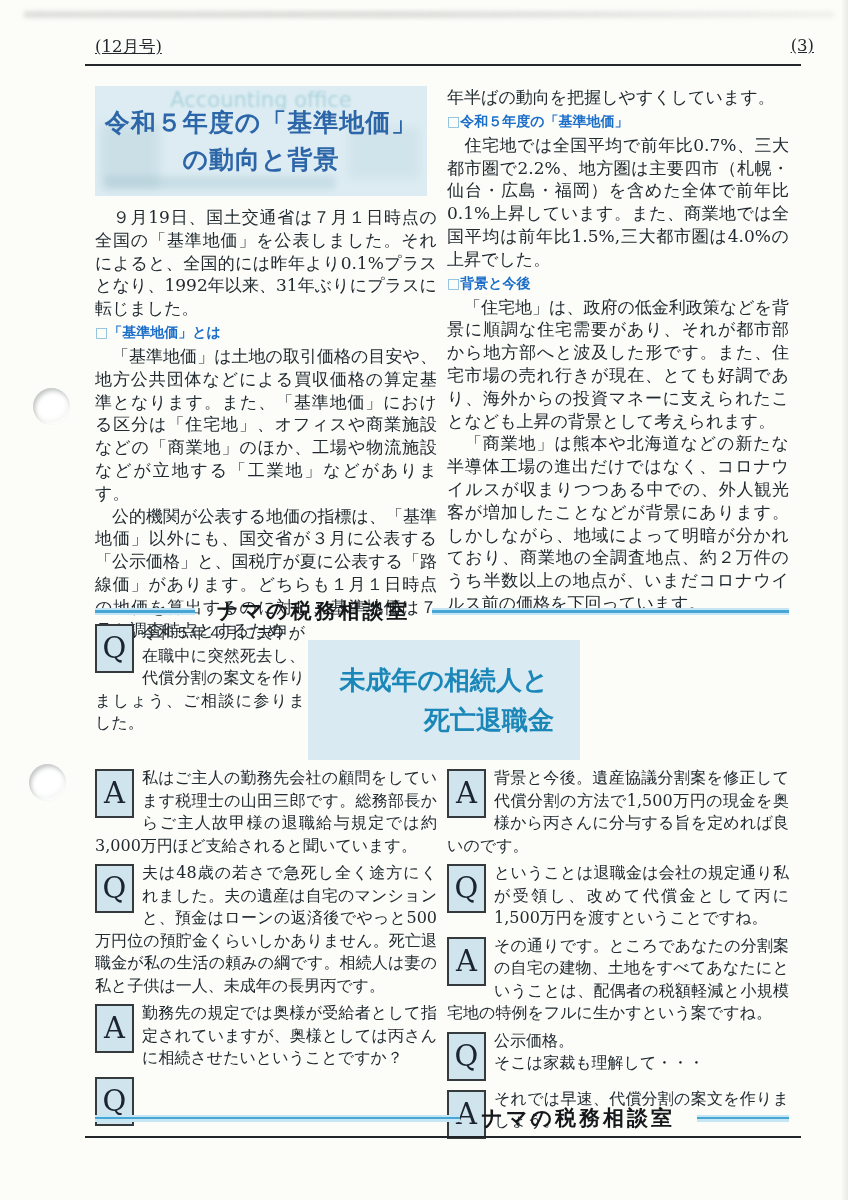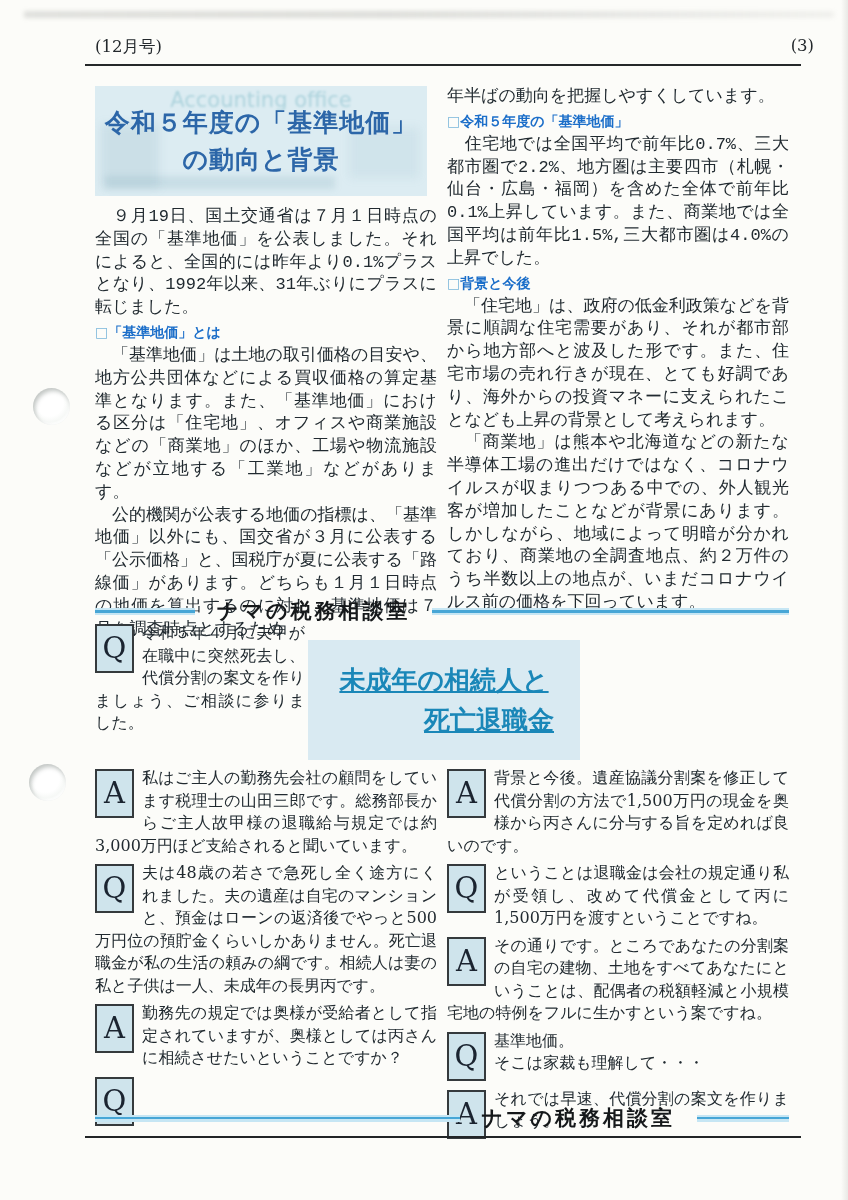--- a/index.html
+++ b/index.html
@@ -11,28 +11,28 @@
   }
   
   .scan-top { position:absolute; top:11px; left:24px; right:14px; height:7px;
     background:linear-gradient(to right, rgba(150,152,148,.28), rgba(160,162,158,.34) 45%, rgba(160,162,158,.12));
     filter:blur(2px); }
   .scan-right { position:absolute; top:0; right:0; width:7px; height:100%;
     background:linear-gradient(to left, rgba(130,132,128,.16), rgba(130,132,128,0)); }
 
   
   .header { position:absolute; top:36px; left:95px; right:34px;
-    display:flex; justify-content:space-between; font-size:16.5px; color:#23282c; }
+    display:flex; justify-content:space-between; font-size:16.5px; color:#23282c;text-decoration:underline; }
   .header-rule { position:absolute; top:64px; left:85px; width:716px;
     border-top:2.6px solid #25282a; }
 
   
   .cols { position:absolute; top:86px; left:95px; width:694px; display:flex; gap:10px; }
   .col { width:342px; font-size:17px; line-height:22.8px; text-align:justify; }
-  .para { margin:0;font-family:Liberation Mono, monospace; }
+  .para { margin:0; }
   .bhead { font-family:"DejaVu Sans","Liberation Sans",sans-serif; font-weight:bold;
     font-size:14px; line-height:25px; color:#1b6ec9; }
   .bhead .sq { color:#7ab6da; font-weight:normal; }
 
   
   .title-box { position:relative; width:332px; height:110px; background:#dcecf2;
     margin-bottom:10px; display:flex; flex-direction:column; justify-content:center;
     align-items:center; overflow:hidden; }
   .title-line { position:relative; z-index:2; text-align:center;
     font-family:"DejaVu Sans","Liberation Sans",sans-serif; font-weight:bold;
@@ -66,21 +66,21 @@
   .qa-block { overflow:hidden; margin-bottom:5px; }
   .qa-letter-box { float:left; width:35px; height:45px; border:2px solid #353a3d;
     background:#cfe4ec; margin:2px 8px 2px 0; text-align:center; line-height:45px;
     font-size:29px; color:#1b2430; font-family:"DejaVu Serif","Liberation Serif",serif; }
   .spacer-r { float:right; width:132px; height:140px; }
   .spacer-l { float:left; width:140px; height:140px; }
   .qa-title-box { position:absolute; left:213px; top:18px; width:272px; height:120px;
     background:#d9eaf2; z-index:3; display:flex; flex-direction:column;
     justify-content:center; }
   .qa-title-line { font-family:"DejaVu Sans","Liberation Sans",sans-serif;
-    font-weight:bold; font-size:26px; line-height:40px; color:#1a87b8; text-align:center;text-decoration:underline; }
+    font-weight:bold; font-size:26px; line-height:40px; color:#1a87b8; text-align:center; }
   .qa-title-line.l2 { transform:translateX(45px); }
 
   .footer-rule { position:absolute; top:1136px; left:85px; width:716px;
     border-top:2.6px solid #222527; }
 
   
   .hole { position:absolute; width:37px; height:37px; border-radius:50%;
     background:radial-gradient(circle at 45% 40%, #ffffff 0 45%, #f3f6f3 70%, #e3e8e4 100%);
     box-shadow: inset 2px 3px 4px rgba(105,115,110,.40), inset -1px -2px 2px rgba(255,255,255,.9); }
   .hole1 { left:33px; top:388px; }
@@ -149,21 +149,21 @@
           <div class="qa-block"><div class="qa-letter-box">A</div><span>勤務先の規定では奥様が受給者として指定されていますが、奥様としては丙さんに相続させたいということですか？</span></div>
           <div class="qa-block"><div class="qa-letter-box">Q</div></div>
         </div>
       <div class="qa-col" id="qa-right">
           <div class="qa-block"><div class="spacer-l"></div></div>
           <div class="qa-block"><div class="qa-letter-box">A</div><span>背景と今後。遺産協議分割案を修正して代償分割の方法で1,500万円の現金を奥様から丙さんに分与する旨を定めれば良いのです。</span></div>
           <div class="qa-block"><div class="qa-letter-box">Q</div><span>ということは退職金は会社の規定通り私が受領し、改めて代償金として丙に1,500万円を渡すということですね。</span></div>
           <div class="qa-block"><div class="qa-letter-box">A</div><span>その通りです。ところであなたの分割案の自宅の建物、土地をすべてあなたにということは、配偶者の税額軽減と小規模宅地の特例をフルに生かすという案ですね。</span></div>
           <div class="qa-block">
             <div class="qa-letter-box">Q</div>
-            <div>基準地価。</div>
+            <div>公示価格。</div>
             <div>そこは家裁も理解して・・・</div>
           </div>
           <div class="qa-block"><div class="qa-letter-box">A</div><span>それでは早速、代償分割の案文を作りましょう。</span></div>
         </div>
     </div>
   </div>
 
   <div class="divider bottom">
     <div class="dline dl"></div>
     <div class="divider-label">ナマの税務相談室</div>

